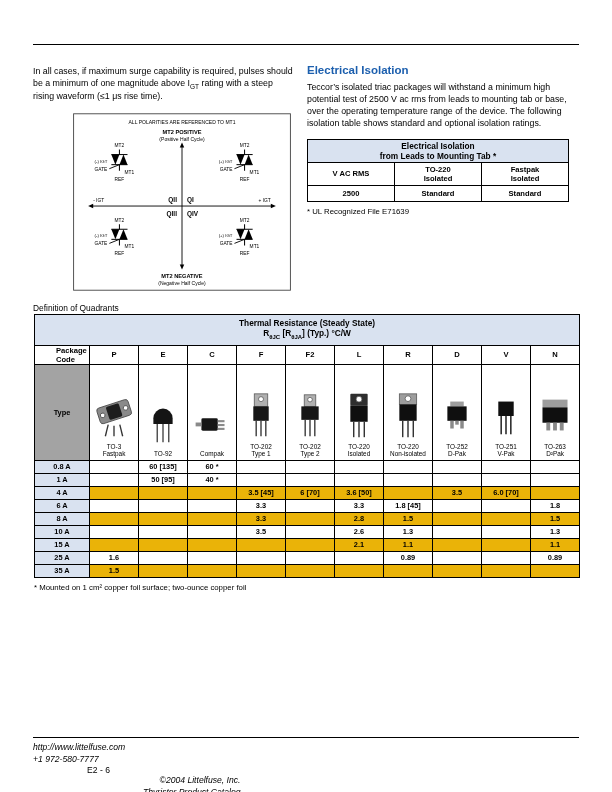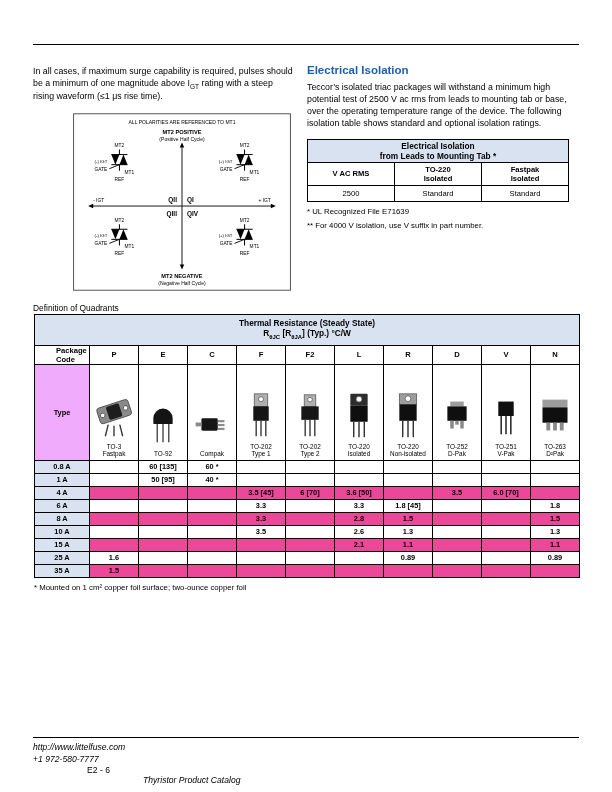--- a/index.html
+++ b/index.html
@@ -30,41 +30,41 @@
 
   
   .ei-heading{font-size:11.5px;font-weight:bold;color:#1c5fae;margin:0 0 6px 0;}
   .ei-body{font-size:8.8px;line-height:1.36;margin:0;}
 
   table{border-collapse:collapse;}
   .iso{width:262px;margin-top:9px;border:1.5px solid #000;table-layout:fixed;}
   .iso th,.iso td{border:1px solid #000;text-align:center;padding:1px 2px;}
   .iso-title{background:#d9e2f0;font-size:8.3px;font-weight:bold;padding:3px 2px;}
   .iso-head th{font-size:7.6px;font-weight:bold;height:20px;vertical-align:middle;}
-  .iso-row td{font-size:7.6px;font-weight:normal;height:13px;}
+  .iso-row td{font-size:7.6px;font-weight:bold;height:13px;}
   .pre{white-space:pre-line;}
   .fn{font-size:7.8px;margin:5px 0 0 0;}
 
   
   .thermal-wrap{position:absolute;left:34px;top:314px;width:545px;}
   .thermal{width:545px;border:1.6px solid #000;table-layout:fixed;}
   .thermal th,.thermal td{border:1px solid #000;text-align:center;padding:0 1px;}
   .c-label{width:55px;}
   .c-val{width:49px;}
   .t-title th{background:#d9e2f0;padding:3px 16px;}
   .tt1,.tt2{font-size:8.3px;font-weight:bold;line-height:1.25;}
   .tt2 sub{font-size:6px;}
   .t-codes th{font-size:7.6px;font-weight:bold;height:13px;}
   .t-codes th:first-child{text-align:left;padding-left:21px;}
-  .lbl{background:#f0abfc;font-size:7.4px;font-weight:bold;}
+  .lbl{background:#a3a3a3;font-size:7.4px;font-weight:bold;}
   .t-type td{height:93px;vertical-align:bottom;padding-bottom:2px;}
   .pkg{display:block;margin:0 auto 1px auto;width:40px;height:52px;}
   .cap{font-size:6.4px;line-height:1.15;text-align:center;}
   .t-row td{font-size:7.4px;font-weight:bold;height:12px;}
-  .t-row.shade td{background:#ec4899;}
+  .t-row.shade td{background:#eab308;}
   .t-row .lbl,.t-row.shade .lbl{background:#d9e2f0;}
 
   
   .footer{position:absolute;left:33px;right:33px;top:737px;}
   .footer-rule{border-top:1px solid #000;margin-bottom:4px;}
   .footer-cols{display:flex;font-size:8.6px;flex-direction:column;}
   .f-left{width:38%;font-style:italic;line-height:1.35;}
   .f-center{width:24%;text-align:center;}
   .f-right{width:38%;font-style:italic;text-align:right;line-height:1.35;}
 </style>
@@ -168,21 +168,20 @@
       </tr>
       <tr class="iso-row">
         <td>2500</td>
         <td>Standard</td>
         <td>Standard</td>
       </tr>
     </tbody>
       </table>
 
     <p class="fn">* UL Recognized File E71639</p>
-    <p class="fn">** For 4000 V isolation, use V suffix in part number.</p>
   </div>
 
   <div class="thermal-wrap">
     <table class="thermal">
       <colgroup>
         <col class="c-label">
           <col class="c-val">
           <col class="c-val">
           <col class="c-val">
           <col class="c-val">
@@ -455,18 +454,19 @@
 
   <div class="footer">
     <div class="footer-rule"></div>
     <div class="footer-cols">
       <div class="f-left">
         <div>http://www.littelfuse.com</div>
         <div>+1 972-580-7777</div>
       </div>
       <div class="f-center">E2 - 6</div>
       <div class="f-right">
+        <div>©2004 Littelfuse, Inc.</div>
         <div>Thyristor Product Catalog</div>
       </div>
     </div>
   </div>
 
 </div>
 
 </body></html>

